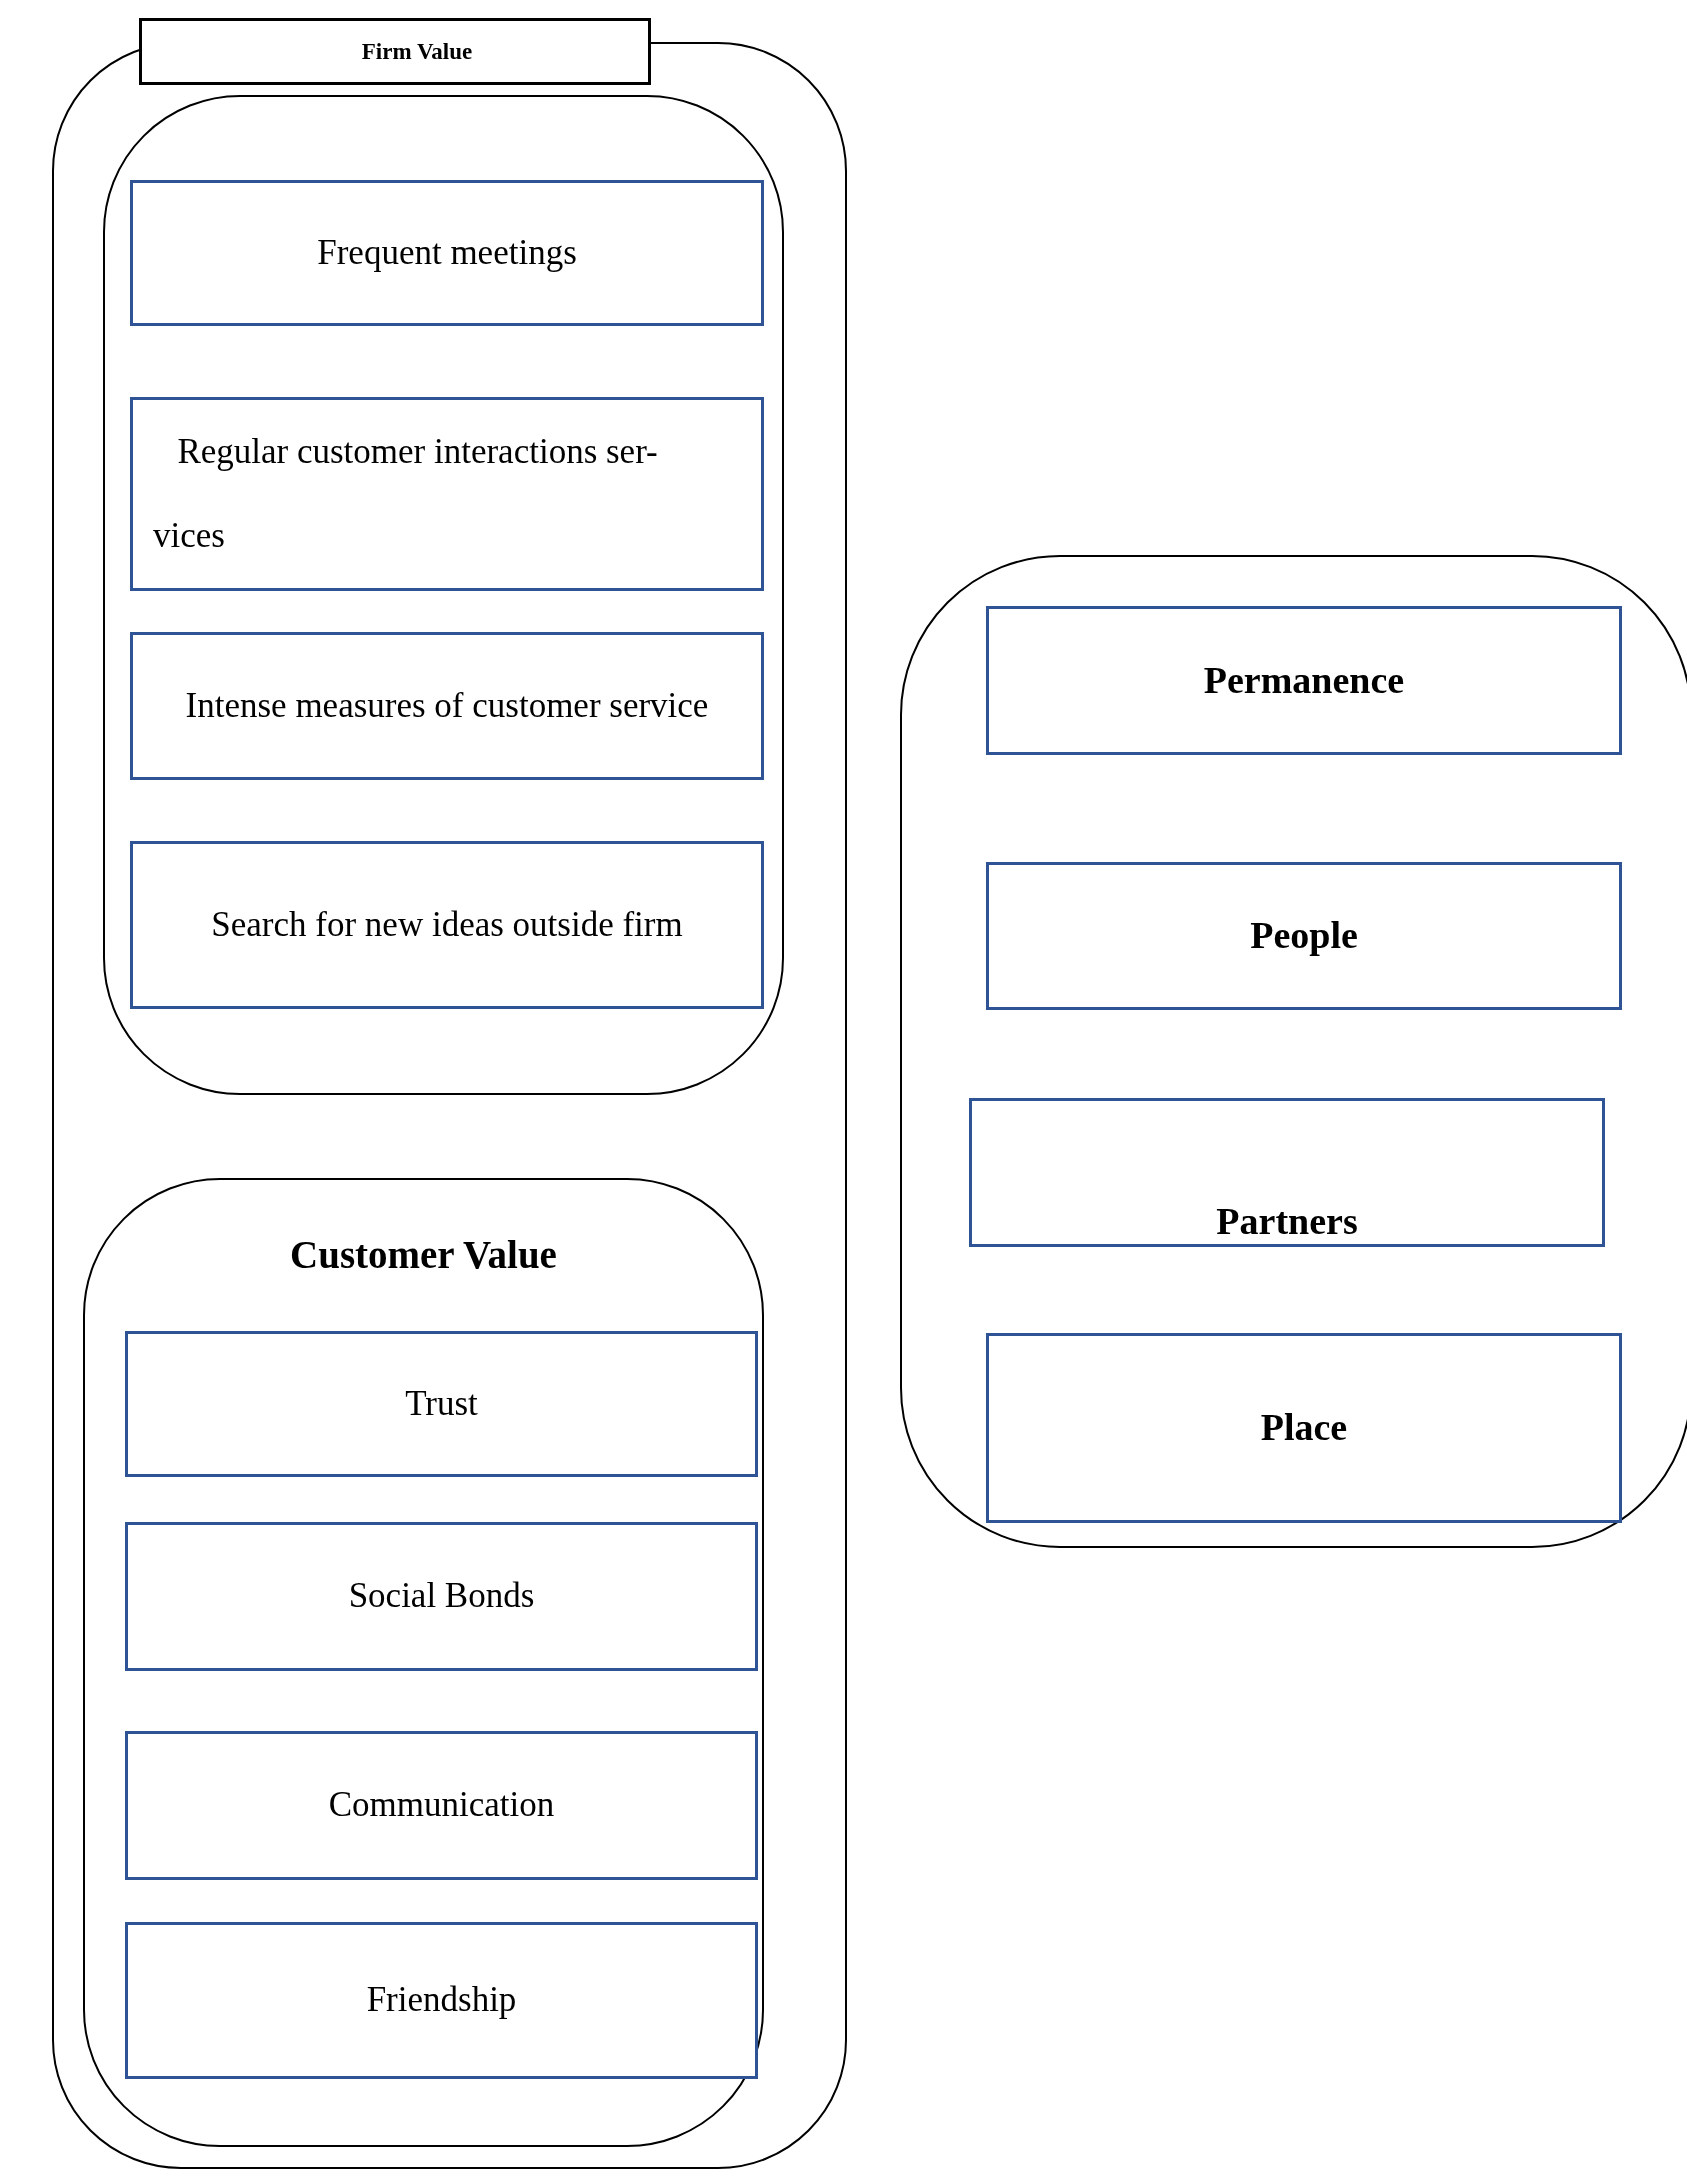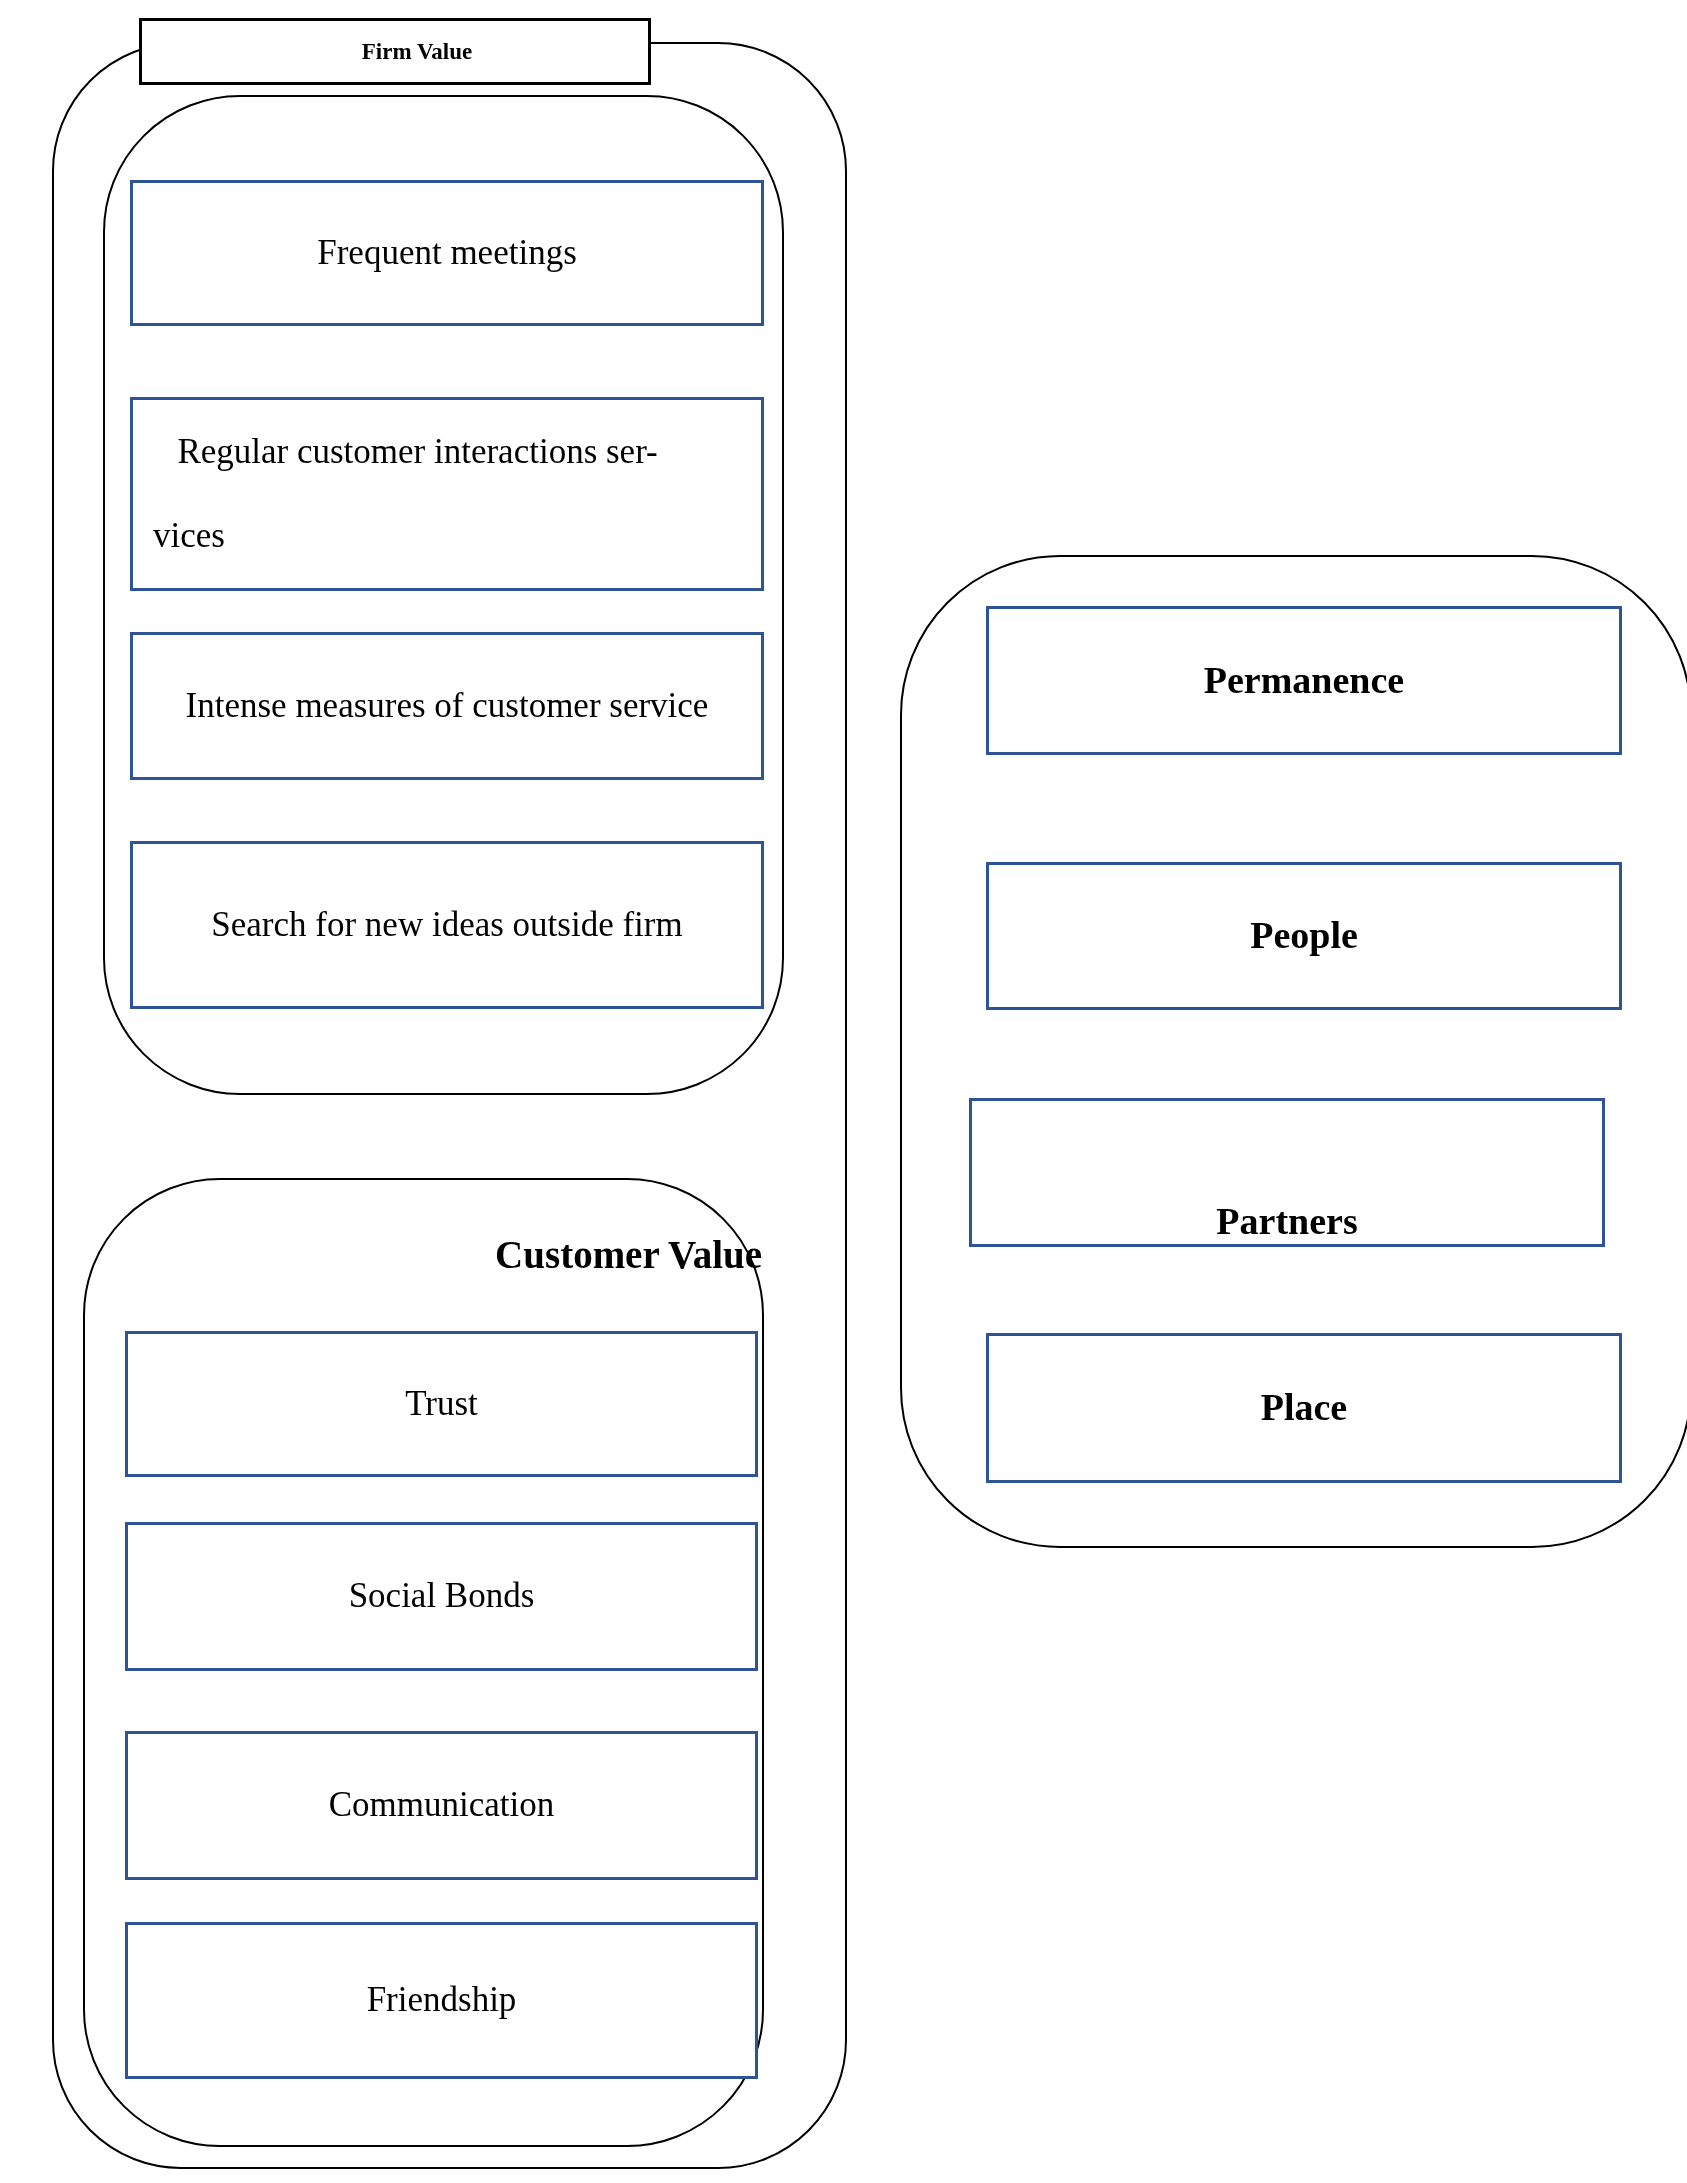--- a/index.html
+++ b/index.html
@@ -65,21 +65,21 @@
     white-space: nowrap;
   }
   .jline1::after { content: ""; display: inline-block; width: 100%; }
   .jline2 {
     text-align: left;
   }
   .group-heading {
     position: absolute;
     left: 0;
     width: 100%;
-    text-align: right;
+    text-align: center;
     font-weight: bold;
     font-size: 39px;
   }
 </style>
 </head>
 <body>
 
 <div class="canvas">
 
   <div class="rounded" style="left:28px; top:42px; width:795px; height:2127px; border-radius:129px;"></div>
@@ -136,19 +136,19 @@
     </div>
 
     <div class="bluebox bold" style="left:84px; top:305px; width:636px; height:148px;">
       <span>People</span>
     </div>
 
     <div class="bluebox bold" style="left:67px; top:541px; width:636px; height:149px;align-items:flex-end;">
       <span>Partners</span>
     </div>
 
-    <div class="bluebox bold" style="left:84px; top:776px; width:636px; height:150px;">
+    <div class="bluebox bold" style="left:84px; top:776px; width:636px; height:190px;">
       <span>Place</span>
     </div>
   </div>
 
 </div>
 
 
 </body></html>

